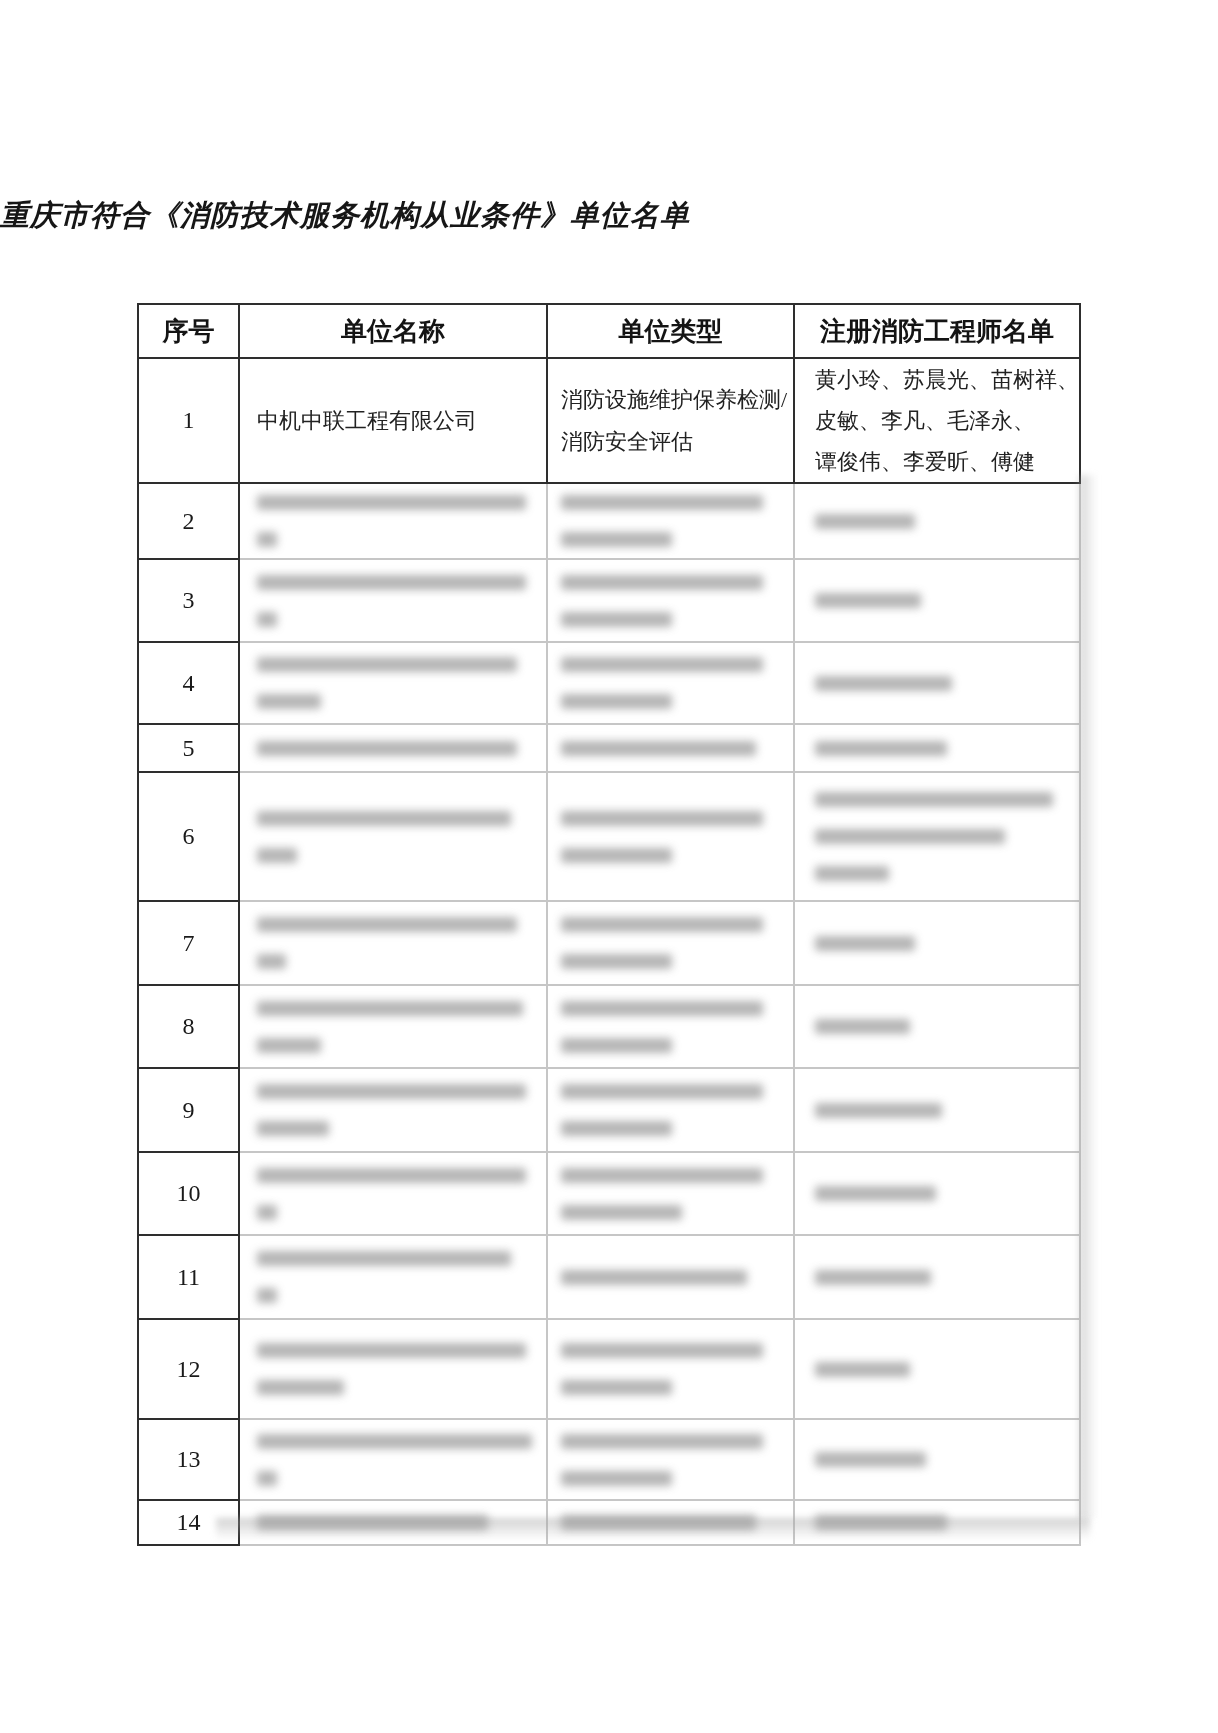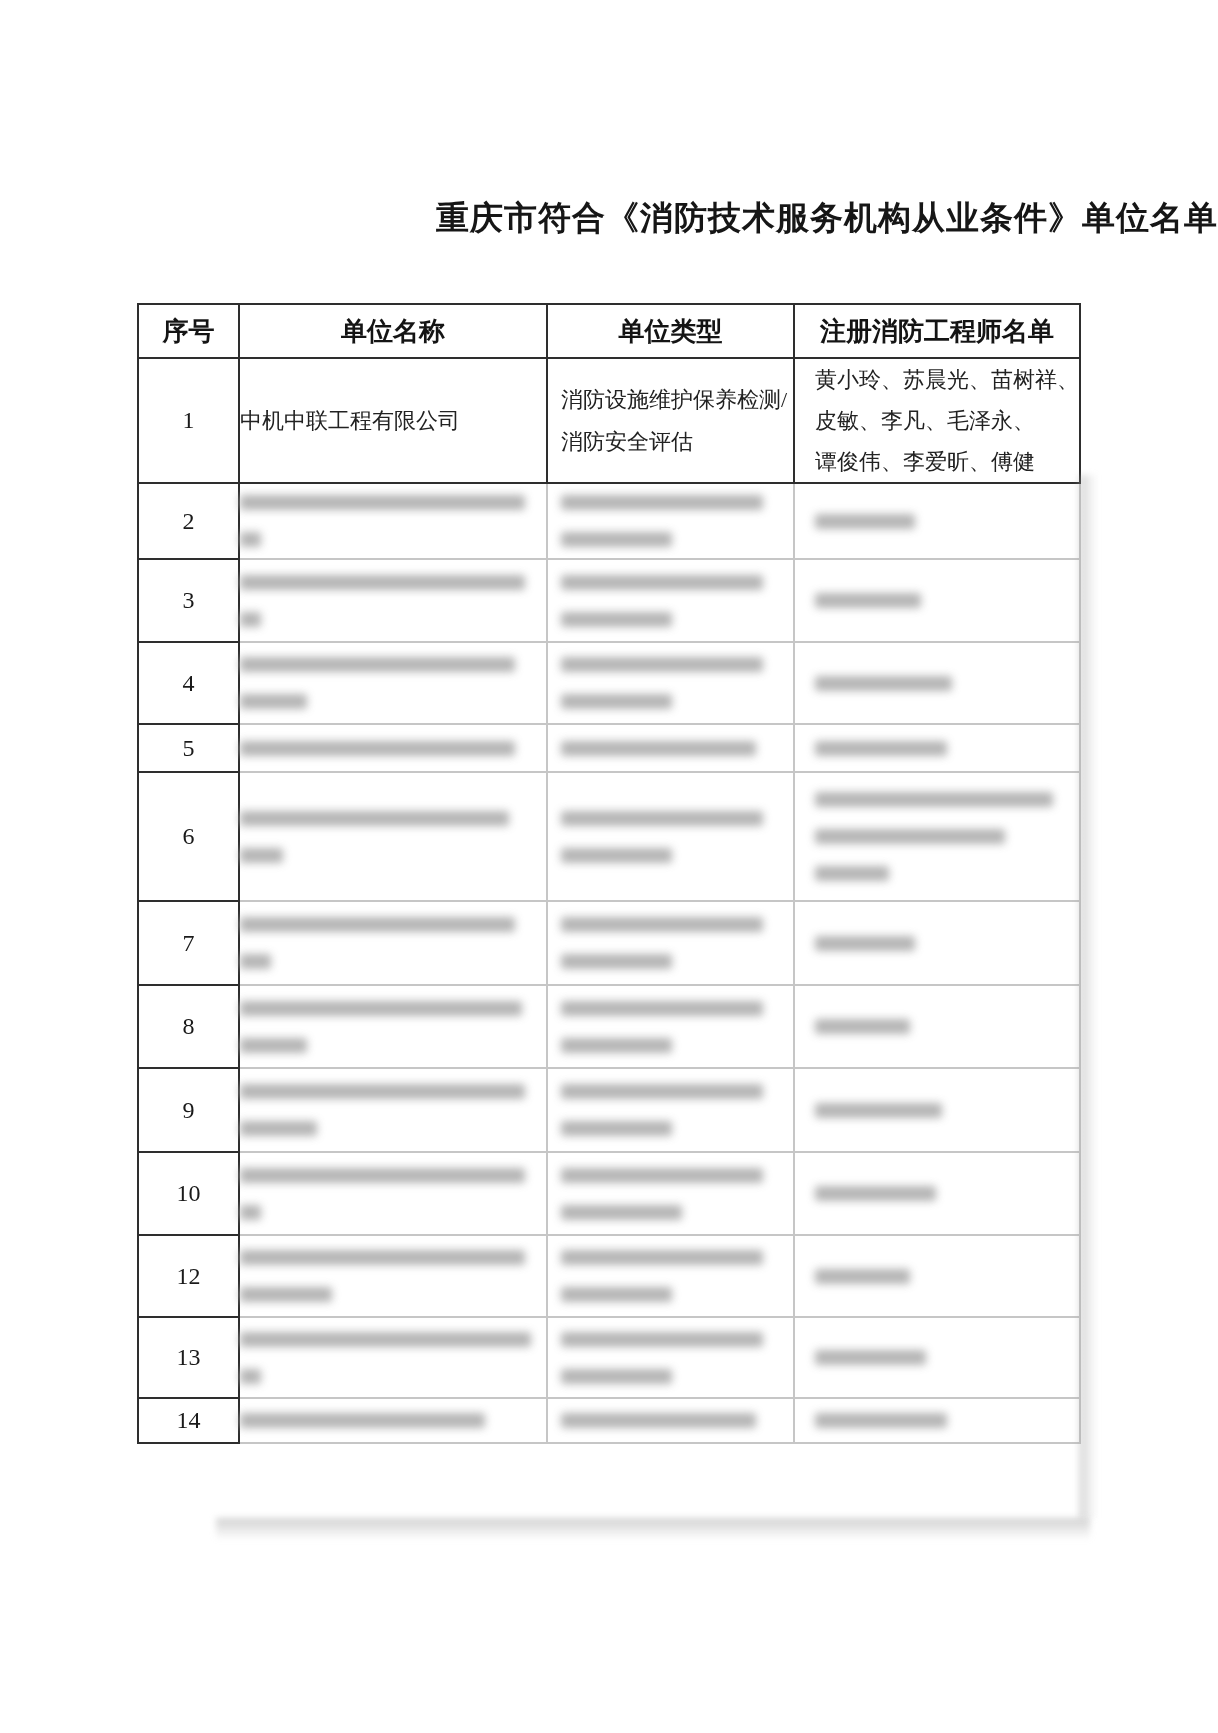--- a/index.html
+++ b/index.html
@@ -5,43 +5,44 @@
   html,body { margin:0; padding:0; }
   body {
     width:1218px; height:1733px; background:#ffffff;
     font-family:"Liberation Sans", sans-serif; color:#1e1e1e;
     position:relative; overflow:hidden;
   }
   .page { position:relative; width:1218px; height:1733px; }
 
   .title {
     position:absolute; top:196px; left:0; width:100%;
-    text-align:right; font-size:33px; font-weight:700;
+    text-align:left; font-size:29px; font-weight:700;
     letter-spacing:1px; color:#161616; margin:0;
     font-family:"Liberation Sans", sans-serif;
+    font-style:italic;
   }
 
   table.roster {
     position:absolute; left:137px; top:303px; width:942px;
     border-collapse:collapse; table-layout:fixed;
     font-family:"Liberation Serif","DejaVu Serif",serif;
     font-size:22px; color:#222;
   }
   .roster th, .roster td { border:2px solid #2e2e2e; padding:0; vertical-align:middle; }
   .roster th {
     font-family:"Liberation Sans", sans-serif;
     font-size:26px; font-weight:700; text-align:center; color:#141414;
     height:52px; background:#fff;
   }
   td.c-no {
     text-align:center;
     font-family:"Liberation Serif","DejaVu Serif",serif;
     font-size:24px; color:#1a1a1a;
   }
-  td.c-name { padding-left:0; }
+  td.c-name { padding-left:17px; }
   td.c-type { padding-left:13px; }
   td.c-eng  { padding-left:20px; }
   .tline { line-height:42px; white-space:nowrap; }
 
   
   tr.redacted td { border:2px solid #c6c6c6; }
   tr.redacted td.c-no { border:2px solid #2e2e2e; }
   .bcell { padding-left:16px; }
   .bline { display:flex; align-items:center; height:37px; }
   .bline.single { height:30px; }
@@ -310,21 +311,42 @@
             <div class="bline">
               <div class="blob" style="width: 52%;"></div>
             </div>
           </td>
           <td class="c-eng bcell">
             <div class="bline">
               <div class="blob" style="width: 46%;"></div>
             </div>
           </td>
         </tr>
-        <tr class="redacted" style="height: 82px;">
+        <tr class="redacted" style="height: 84px;">
+          <td class="c-no">11</td>
+          <td class="c-name bcell">
+            <div class="bline">
+              <div class="blob" style="width: 88%;"></div>
+            </div>
+            <div class="bline">
+              <div class="blob" style="width: 7%;"></div>
+            </div>
+          </td>
+          <td class="c-type bcell">
+            <div class="bline">
+              <div class="blob" style="width: 80%;"></div>
+            </div>
+          </td>
+          <td class="c-eng bcell">
+            <div class="bline">
+              <div class="blob" style="width: 44%;"></div>
+            </div>
+          </td>
+        </tr>
+        <tr class="redacted" style="height: 100px;">
           <td class="c-no">12</td>
           <td class="c-name bcell">
             <div class="bline">
               <div class="blob" style="width: 93%;"></div>
             </div>
             <div class="bline">
               <div class="blob" style="width: 30%;"></div>
             </div>
           </td>
           <td class="c-type bcell">

